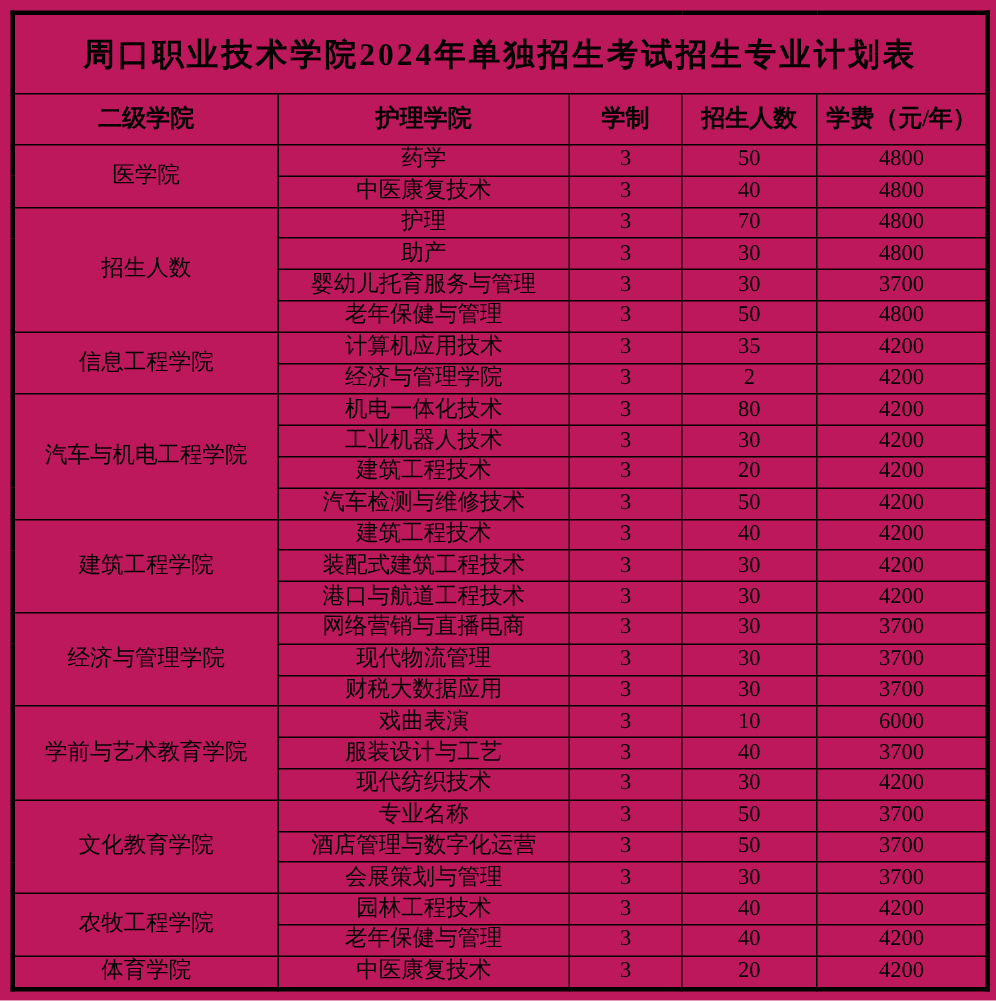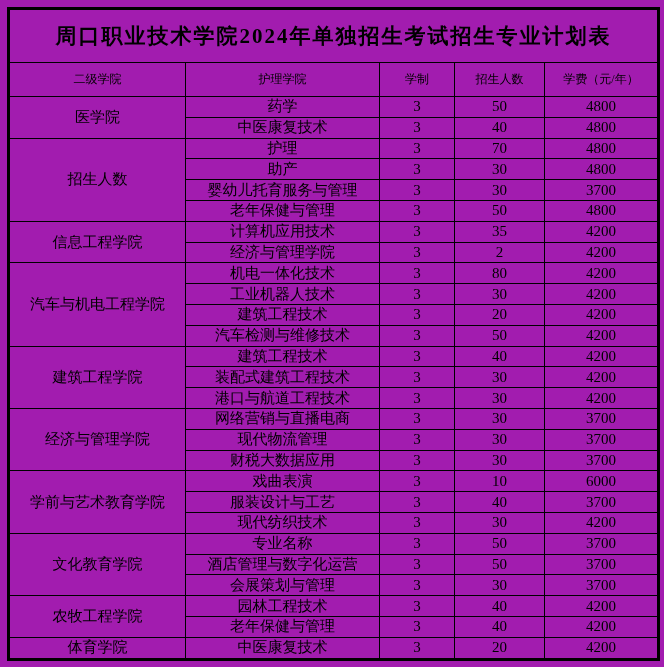--- a/index.html
+++ b/index.html
@@ -4,21 +4,21 @@
 <style>
   html, body {
     margin: 0;
     padding: 0;
     background: #ffffff;
   }
   .page {
     position: relative;
     width: 664px;
     height: 667px;
-    background: #a21caf;
+    background: #be185d;
     color: #000000;
     font-family: "Liberation Serif", "DejaVu Serif", serif;
   }
   .plan-table {
     position: absolute;
     left: 7px;
     top: 7px;
     width: 650px;
     border-collapse: collapse;
     table-layout: fixed;
@@ -33,22 +33,22 @@
     overflow: hidden;
   }
   .title-cell {
     height: 52px;
     font-size: 21px;
     font-weight: bold;
     letter-spacing: 2px;
   }
   .header-row th {
     height: 33px;
-    font-size: 12px;
-    font-weight: normal;
+    font-size: 16px;
+    font-weight: bold;
   }
   .plan-table tbody td {
     height: 19.8px;
     font-size: 15px;
     font-weight: normal;
     line-height: 1;
   }
 </style>
 </head>
 <body>

